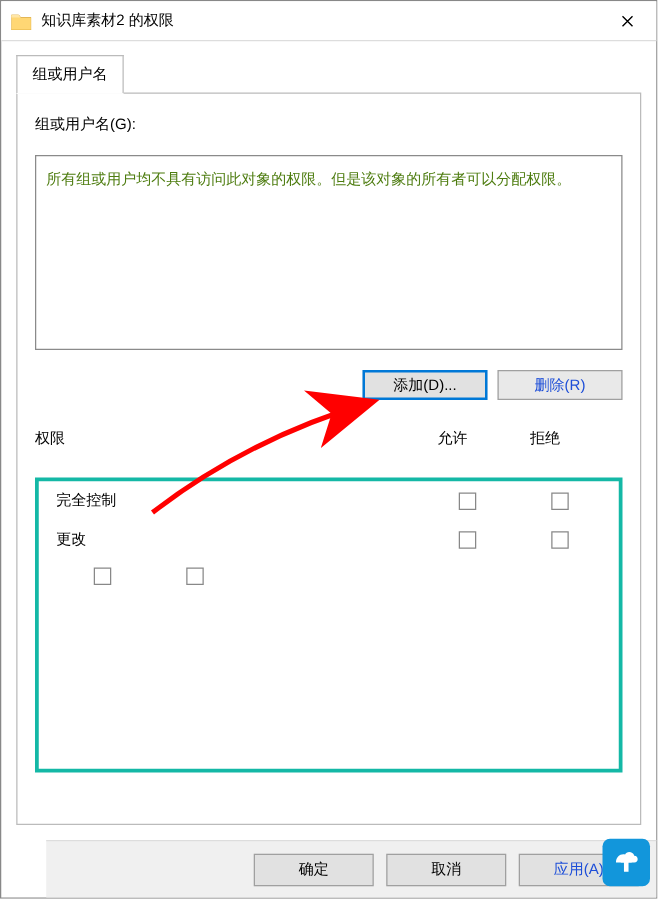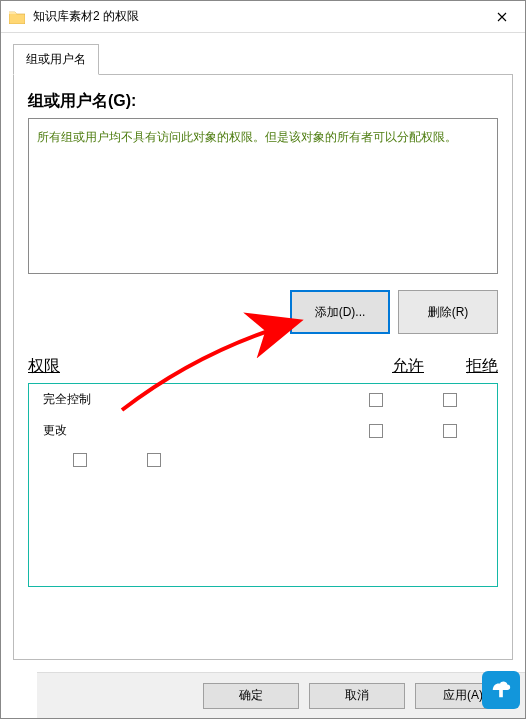--- a/index.html
+++ b/index.html
@@ -60,68 +60,67 @@
     position: relative;
     top: 1px;
   }
   .tab-body {
     border: 1px solid #bbb;
     padding: 16px 14px 14px 14px;
     position: relative;
     z-index: 1;
     height: 586px;
   }
-  .label { margin-bottom: 6px; font-size: 16px; font-weight: bold; }
+  .label { margin-bottom: 16px; font-size: 12px; }
   .listbox {
     border: 1px solid #8a8a8a;
     width: 100%;
     height: 156px;
     padding: 8px 8px;
     font-size: 12px;
     line-height: 1.7;
     color: #4d7c0f;
     background: #fff;
   }
   .btn-row {
     display: flex;
     justify-content: flex-end;
     gap: 8px;
     margin-top: 16px;
   }
   .btn {
     width: 100px;
-    height: 44px;
+    height: 24px;
     border: 1px solid #a0a0a0;
     background: #e1e1e1;
     font-size: 12px;
     display: flex;
     align-items: center;
     justify-content: center;
     color: #000;
   }
   .btn.focused {
     border: 2px solid #0078d7;
     background: #e1e1e1;
   }
   .btn.disabled {
-    color: #000000;
+    color: #1d4ed8;
     background: #e9e9e9;
   }
   .perm-header {
     display: flex;
     margin-top: 22px;
-    font-size: 16px;
-    text-decoration: underline;
+    font-size: 12px;
   }
   .perm-header .ph-name { flex: 1; }
-  .perm-header .ph-col { width: 74px; text-align: right; }
+  .perm-header .ph-col { width: 74px; text-align: left; }
   .perm-box {
-    border: 1px solid #14b8a6;
-    margin-top: 6px;
-    height: 204px;
+    border: 3px solid #14b8a6;
+    margin-top: 23px;
+    height: 236px;
     background: #fff;
   }
   .perm-row {
     display: flex;
     align-items: center;
     padding: 7px 10px 7px 14px;
     font-size: 12px;
   }
   .perm-row .pname { flex: 1; }
   .perm-row .pcol { width: 74px; display:flex; justify-content:center; }

